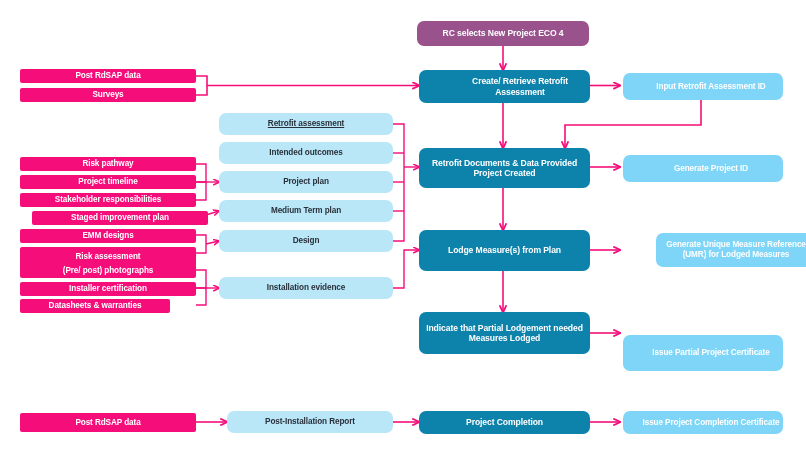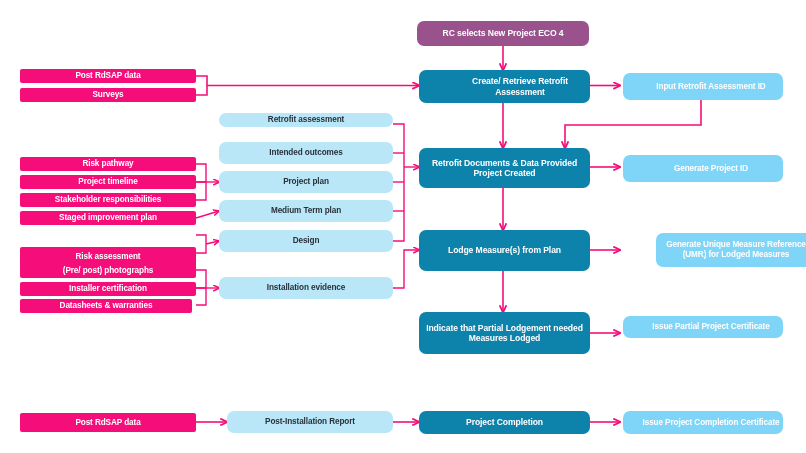--- a/index.html
+++ b/index.html
@@ -138,41 +138,42 @@
   </svg>
 
   <div class="node n-purple" style="left:417px; top:21px; width:172px; height:25px;">RC selects New Project ECO 4</div>
 
   <div class="node n-pink" style="left:20px; top:69px; width:176px; height:14px;">Post RdSAP data</div>
   <div class="node n-pink" style="left:20px; top:88px; width:176px; height:14px;">Surveys</div>
 
   <div class="node n-pink" style="left:20px; top:157px; width:176px; height:14px;">Risk pathway</div>
   <div class="node n-pink" style="left:20px; top:175px; width:176px; height:14px;">Project timeline</div>
   <div class="node n-pink" style="left:20px; top:193px; width:176px; height:14px;">Stakeholder responsibilities</div>
-  <div class="node n-pink" style="left:20px; top:211px; width:176px; height:14px;">Staged improvement plan</div>
+  <div class="node n-pink" style="left:32px; top:211px; width:176px; height:14px;">Staged improvement plan</div>
+  <div class="node n-pink" style="left:20px; top:229px; width:176px; height:14px;">EMM designs</div>
   <div class="node n-pink" style="left:20px; top:247px; width:176px; height:20px;">Risk assessment</div>
   <div class="node n-pink" style="left:20px; top:264px; width:176px; height:14px;">(Pre/ post) photographs</div>
   <div class="node n-pink" style="left:20px; top:282px; width:176px; height:14px;">Installer certification</div>
-  <div class="node n-pink" style="left:20px; top:299px; width:172px; height:14px;">Datasheets &amp; warranties</div>
+  <div class="node n-pink" style="left:20px; top:299px; width:150px; height:14px;">Datasheets &amp; warranties</div>
 
-  <div class="node n-lightblue" style="left:219px; top:113px; width:174px; height:14px;">Retrofit assessment</div>
+  <div class="node n-lightblue" style="left:219px; top:113px; width:174px; height:22px;text-decoration:underline;">Retrofit assessment</div>
   <div class="node n-lightblue" style="left:219px; top:142px; width:174px; height:22px;">Intended outcomes</div>
   <div class="node n-lightblue" style="left:219px; top:171px; width:174px; height:22px;">Project plan</div>
   <div class="node n-lightblue" style="left:219px; top:200px; width:174px; height:22px;">Medium Term plan</div>
   <div class="node n-lightblue" style="left:219px; top:230px; width:174px; height:22px;">Design</div>
   <div class="node n-lightblue" style="left:219px; top:277px; width:174px; height:22px;">Installation evidence</div>
 
   <div class="node n-teal" style="left:419px; top:70px; width:171px; height:33px;padding-left:31px;">Create/ Retrieve Retrofit Assessment</div>
   <div class="node n-teal" style="left:419px; top:148px; width:171px; height:40px; padding:16px 8px;">Retrofit Documents &amp; Data Provided Project Created</div>
   <div class="node n-teal" style="left:419px; top:230px; width:171px; height:41px;">Lodge Measure(s) from Plan</div>
   <div class="node n-teal" style="left:419px; top:312px; width:171px; height:42px; padding:0 2px;">Indicate that Partial Lodgement needed Measures Lodged</div>
 
   <div class="node n-lightblue-white" style="left:623px; top:73px; width:160px; height:27px;">Input Retrofit Assessment ID</div>
   <div class="node n-lightblue-white" style="left:623px; top:155px; width:160px; height:27px;">Generate Project ID</div>
   <div class="node n-lightblue-white" style="left:623px; top:233px; width:160px; height:34px; padding:0 6px;margin-left:33px;">Generate Unique Measure Reference (UMR) for Lodged Measures</div>
-  <div class="node n-lightblue-white" style="left:623px; top:316px; width:160px; height:22px;">Issue Partial Project Certificate</div>
+  <div class="node n-lightblue-white" style="left:623px; top:335px; width:160px; height:36px;">Issue Partial Project Certificate</div>
 
   <div class="node n-pink" style="left:20px; top:413px; width:176px; height:19px;">Post RdSAP data</div>
   <div class="node n-lightblue" style="left:227px; top:411px; width:166px; height:22px;">Post-Installation Report</div>
   <div class="node n-teal" style="left:419px; top:411px; width:171px; height:23px;">Project Completion</div>
   <div class="node n-lightblue-white" style="left:623px; top:411px; width:160px; height:23px;">Issue Project Completion Certificate</div>
 
 </div>
 
 </body></html>

